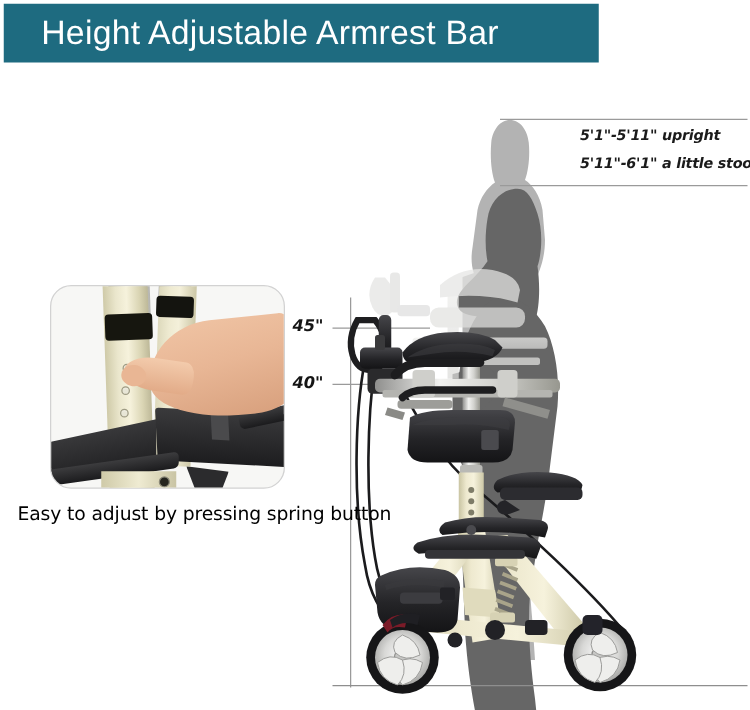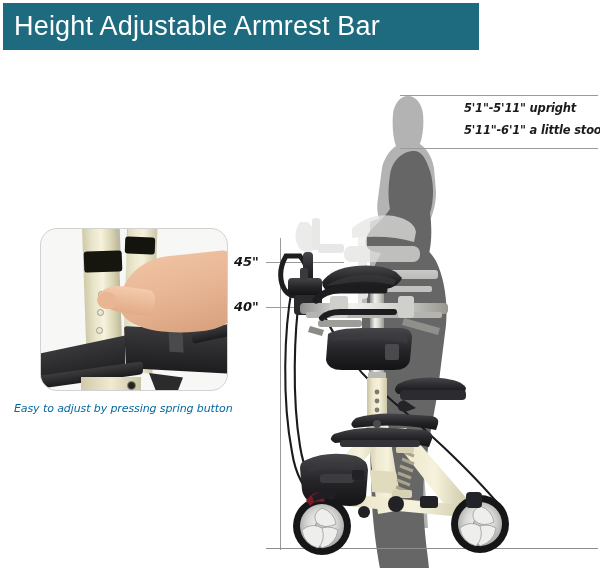--- a/index.html
+++ b/index.html
@@ -20,21 +20,21 @@
   .title-bar {
     position: absolute;
     left: 3px;
     top: 3px;
     width: 476px;
     height: 47px;
     background: #1e6b80;
     display: flex;
     align-items: center;
     box-sizing: border-box;
-    padding-left: 11px;
+    padding-left: 30px;
   }
   .title-text {
     color: #ffffff;
     font-size: 27px;
     font-weight: 400;
     letter-spacing: 0.2px;
     line-height: 1;
     white-space: nowrap;
   }
 
@@ -47,23 +47,22 @@
     font-size: 11.5px;
     color: #1b1b1b;
     white-space: nowrap;
     letter-spacing: -0.2px;
   }
   .caption {
     position: absolute;
     left: 14px;
     top: 402px;
     font-family: "DejaVu Sans", sans-serif;
-    font-style: italic;
-    font-size: 11px;
-    color: #0369a1;
+    font-size: 15px;
+    color: #000000;
     white-space: nowrap;
     letter-spacing: -0.1px;
   }
   .dim-label {
     position: absolute;
     font-family: "DejaVu Sans", sans-serif;
     font-style: italic;
     font-weight: bold;
     font-size: 13px;
     color: #151515;

